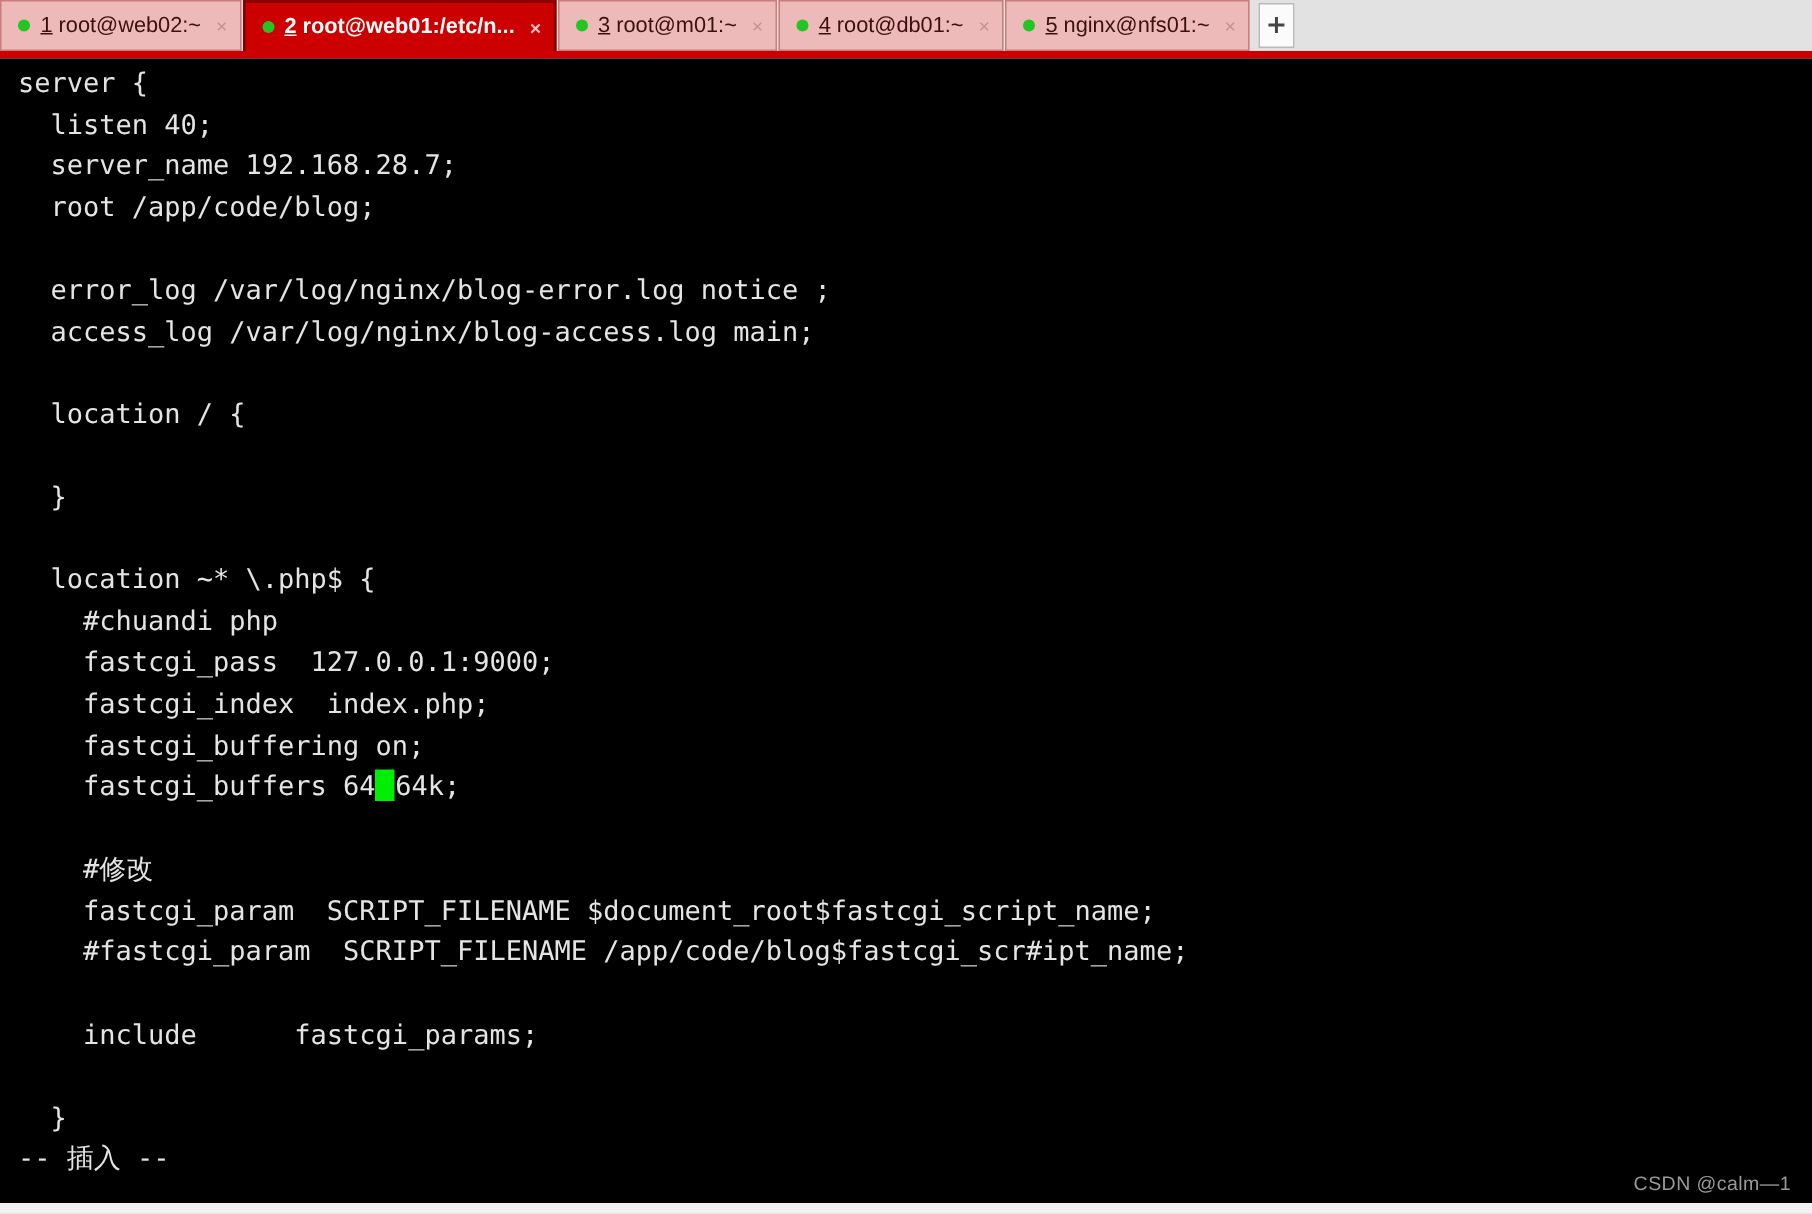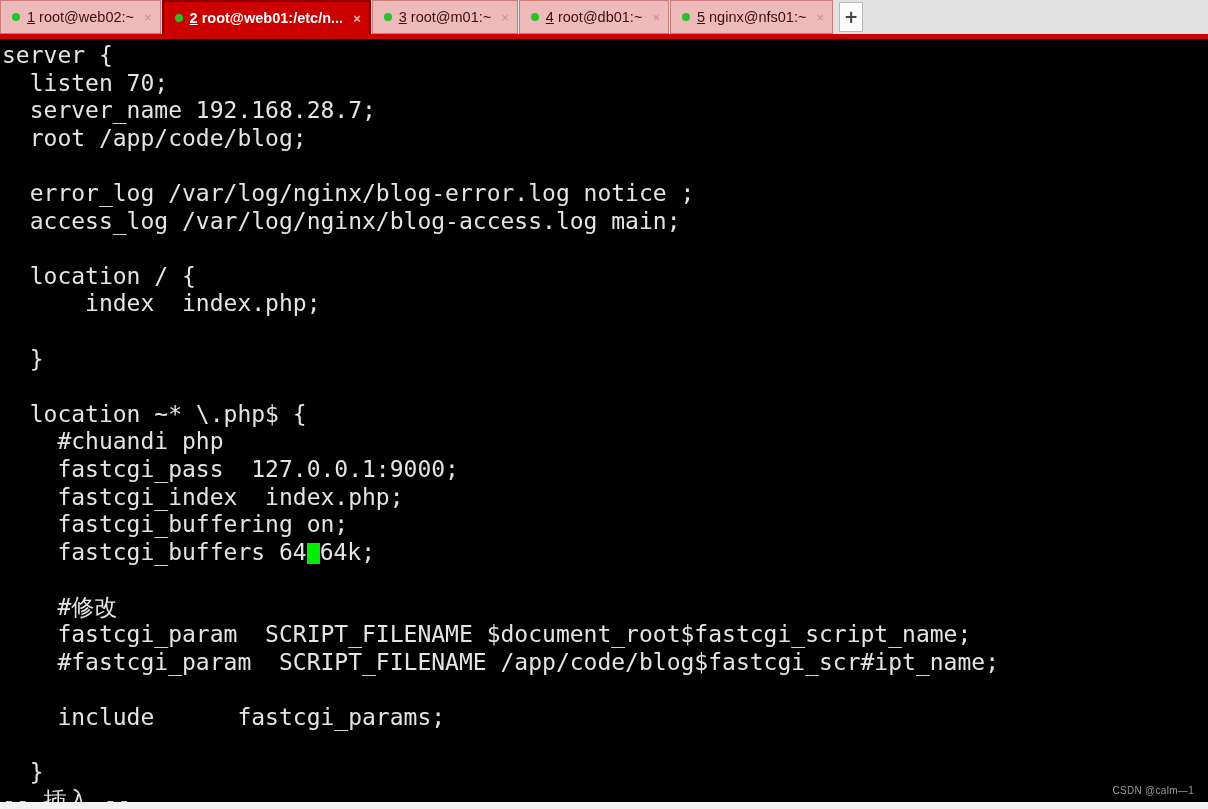--- a/index.html
+++ b/index.html
@@ -119,39 +119,39 @@
   .term-lines {
     position: absolute;
     left: 0;
     top: 3px;
     width: 1208px;
   }
   .line {
     height: 27.6px;
     line-height: 27.6px;
     font-family: "DejaVu Sans Mono", "Liberation Mono", monospace;
-    font-size: 23px;
+    font-size: 18px;
     color: #e4e4e4;
     white-space: pre;
-    padding-left: 2px;
+    padding-left: 12px;
     letter-spacing: 0px;
   }
   .cursor-block {
     display: inline-block;
     width: 13px;
     height: 21px;
     background: #00ee00;
     vertical-align: -4px;
   }
   .watermark {
     position: absolute;
     right: 14px;
     bottom: 6px;
     font-family: "Liberation Sans", sans-serif;
-    font-size: 10px;
+    font-size: 13px;
     color: #9a9a9a;
     letter-spacing: 0.3px;
   }
   .bottom-strip {
     position: absolute;
     left: 0;
     top: 802px;
     width: 1208px;
     height: 7px;
     background: #f2f2f2;
@@ -200,29 +200,28 @@
     </div>
 
     <div class="tab-newbtn">+</div>
   </div>
 
   <div class="tabbar-underline"></div>
 
   <div class="terminal">
     <div class="term-lines" id="term-lines">
         <div class="line">server {</div>
-        <div class="line">  listen 70;</div>
+        <div class="line">  listen 40;</div>
         <div class="line">  server_name 192.168.28.7;</div>
         <div class="line">  root /app/code/blog;</div>
         <div class="line">&nbsp;</div>
         <div class="line">  error_log /var/log/nginx/blog-error.log notice ;</div>
         <div class="line">  access_log /var/log/nginx/blog-access.log main;</div>
         <div class="line">&nbsp;</div>
         <div class="line">  location / {</div>
-        <div class="line">      index  index.php;</div>
         <div class="line">&nbsp;</div>
         <div class="line">  }</div>
         <div class="line">&nbsp;</div>
         <div class="line">  location ~* \.php$ {</div>
         <div class="line">    #chuandi php</div>
         <div class="line">    fastcgi_pass  127.0.0.1:9000;</div>
         <div class="line">    fastcgi_index  index.php;</div>
         <div class="line">    fastcgi_buffering on;</div>
         <div class="line"><span>    fastcgi_buffers 64</span><span class="cursor-block"></span><span>64k;</span></div>
         <div class="line">&nbsp;</div>

